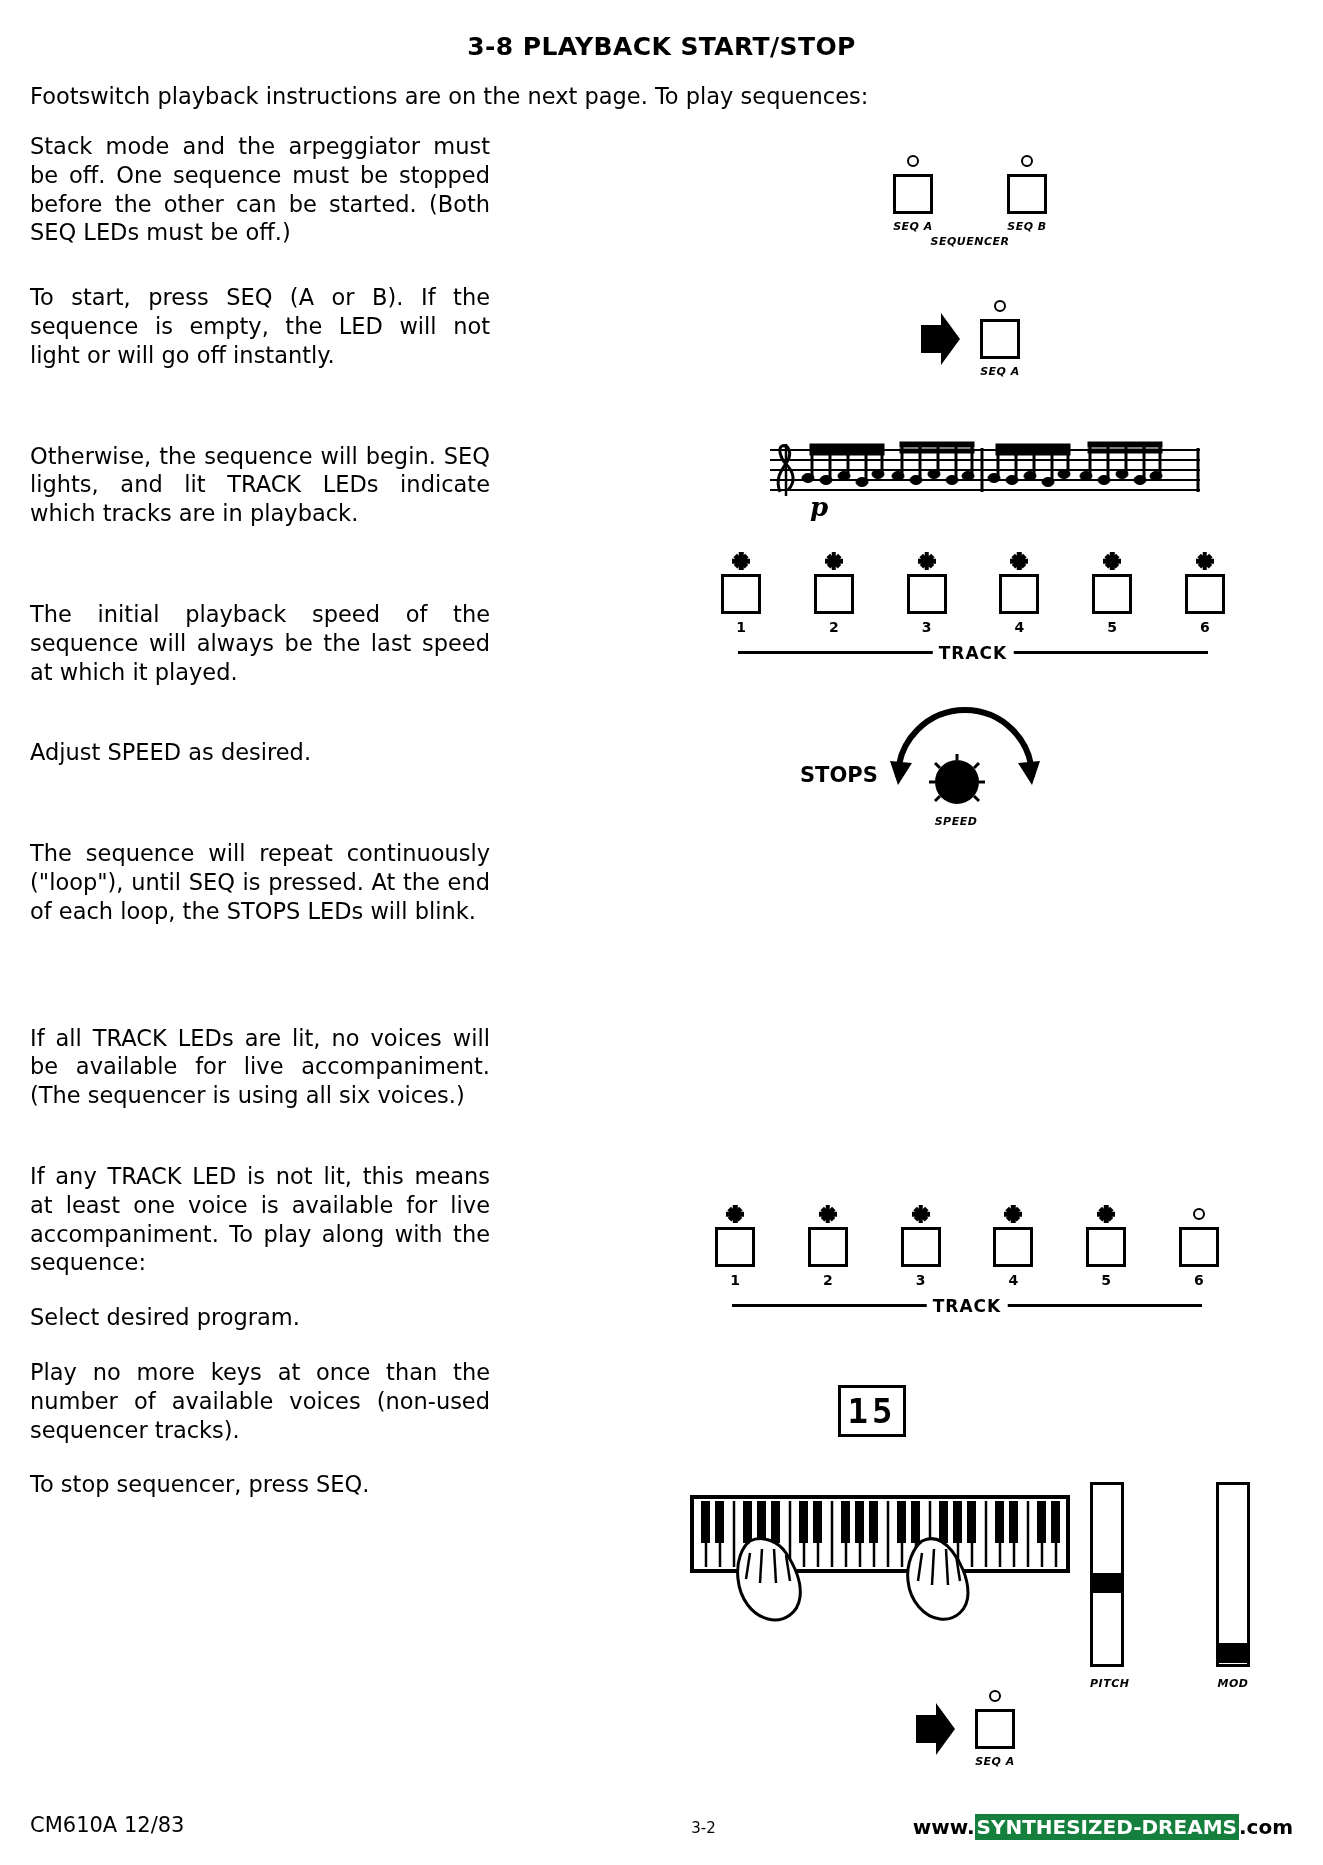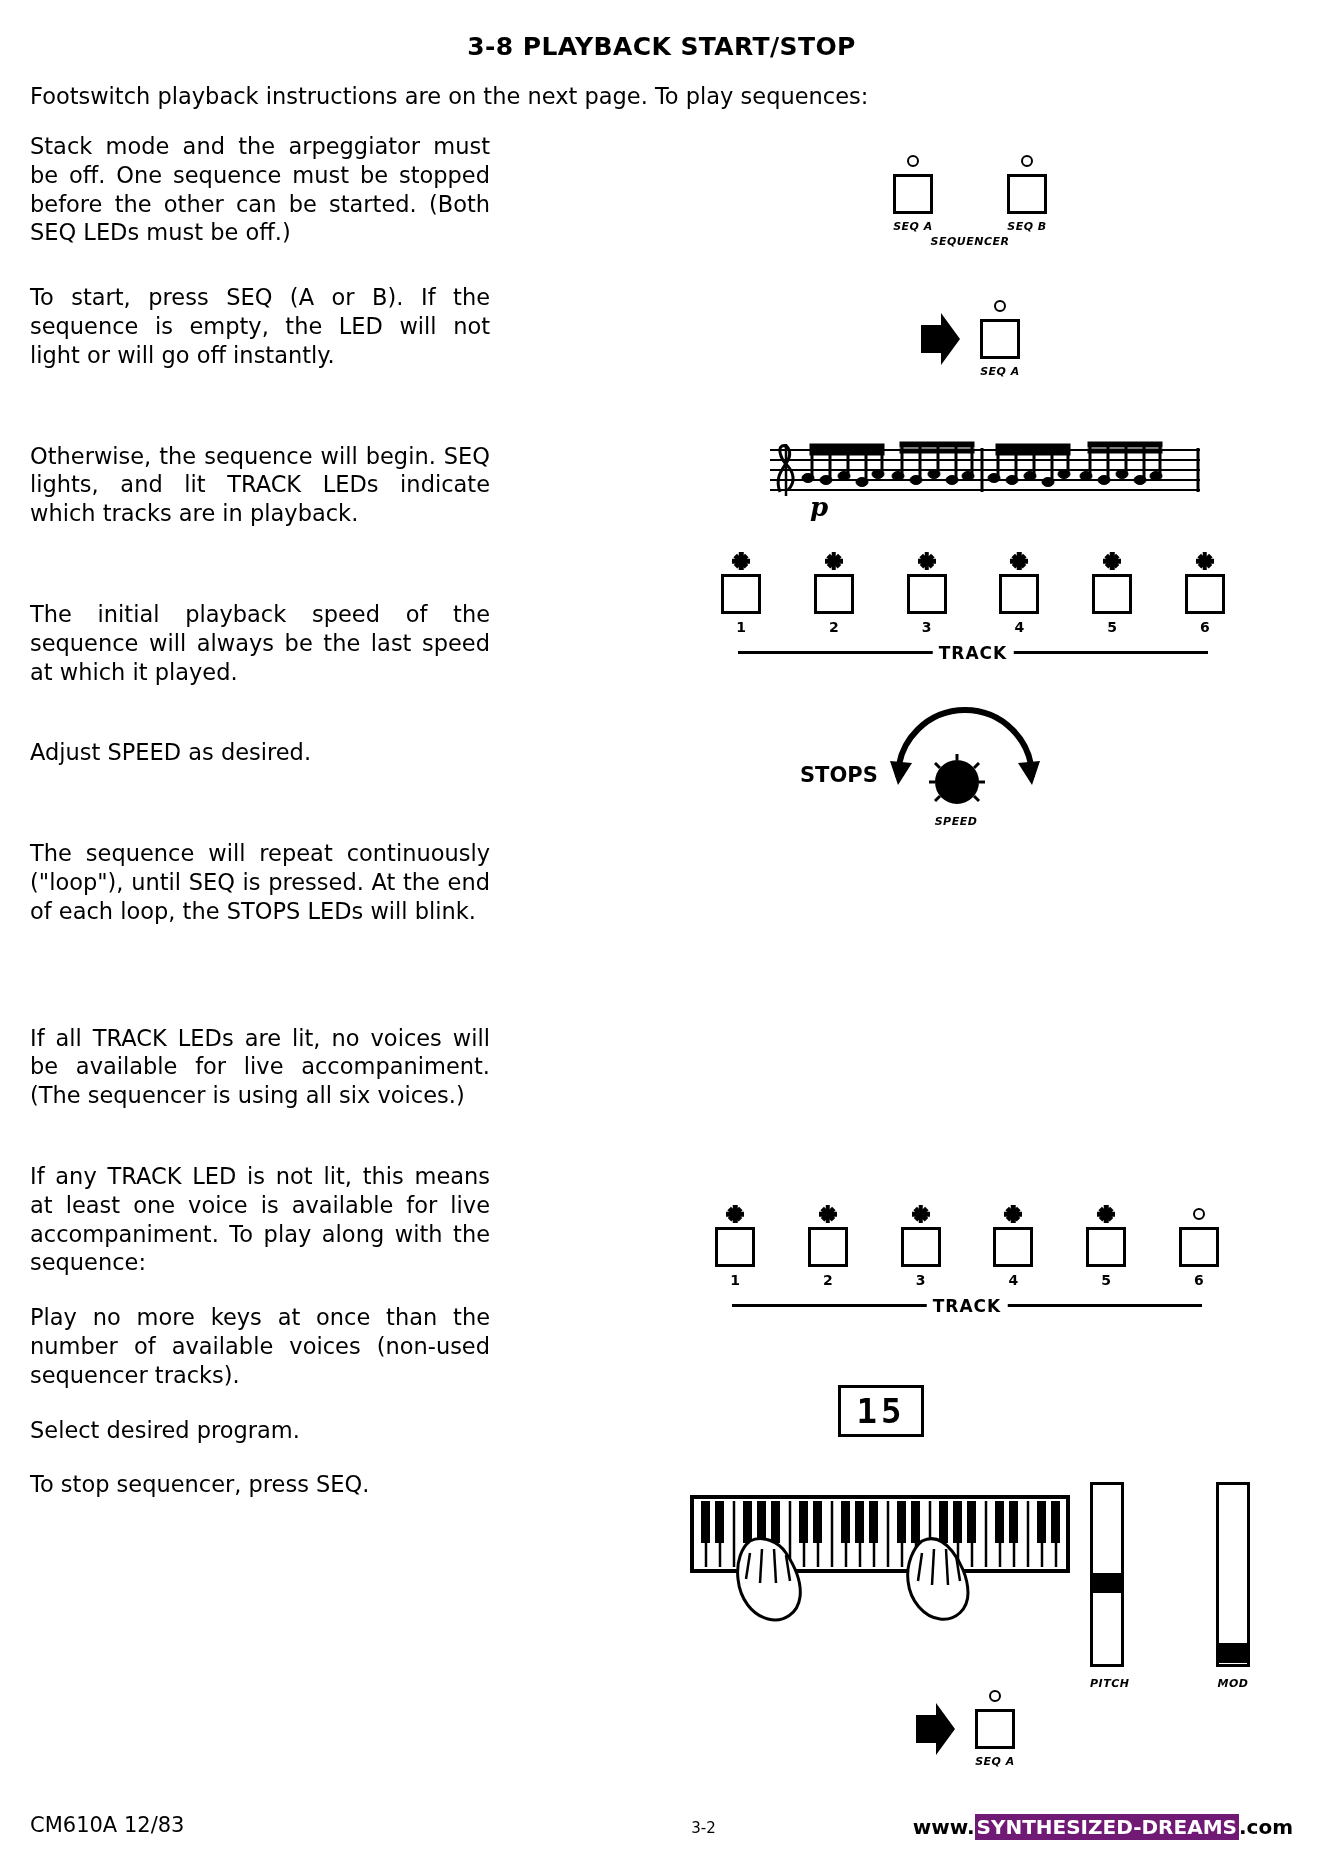--- a/index.html
+++ b/index.html
@@ -156,21 +156,21 @@
   }
   .footer-right {
     position: absolute;
     right: 30px;
     bottom: 26px;
     font-size: 20px;
     font-weight: bold;
     font-family: "DejaVu Sans", sans-serif;
   }
   .footer-right .hi {
-    background: #701a75;
+    background: #15803d;
     color: #fff;
     padding: 1px 2px;
   }
   .trackbar {
     position: relative;
     height: 18px;
   }
   .trackbar .line {
     position: absolute;
     top: 8px;
@@ -183,21 +183,21 @@
     left: 50%;
     transform: translateX(-50%);
     font-size: 17px;
     font-weight: bold;
     letter-spacing: 1px;
     background: #fff;
     padding: 0 6px;
     font-family: "DejaVu Sans", sans-serif;
   }
   .display-box {
-    width: 86px;
+    width: 68px;
     height: 52px;
     border: 3px solid #000;
     box-sizing: border-box;
     display: flex;
     align-items: center;
     justify-content: center;
     font-family: "DejaVu Sans Mono", monospace;
     font-size: 34px;
     letter-spacing: 4px;
     font-weight: bold;
@@ -241,22 +241,22 @@
     <p>The initial playback speed of the sequence will always be the last speed at which it played.</p>
     <div class="gap-md"></div>
     <p>Adjust SPEED as desired.</p>
     <div class="gap-lg"></div>
     <p>The sequence will repeat continuously ("loop"), until SEQ is pressed. At the end of each loop, the STOPS LEDs will blink.</p>
     <div class="gap-lg"></div>
     <div class="gap-md"></div>
     <p>If all TRACK LEDs are lit, no voices will be available for live accompaniment. (The sequencer is using all six voices.)</p>
     <div class="gap-md"></div>
     <p>If any TRACK LED is not lit, this means at least one voice is available for live accompaniment. To play along with the sequence:</p>
+    <p class="indent">Select desired program.</p>
     <p class="indent">Play no more keys at once than the number of available voices (non-used sequencer tracks).</p>
-    <p class="indent">Select desired program.</p>
     <p style="text-align:left;">To stop sequencer, press SEQ.</p>
   </div>
 
   <div class="fig" style="left:880px; top:155px; width:180px;">
     <div style="display:flex; justify-content:space-between; width:160px; margin:0 auto;">
       <div class="btncell">
         <div class="led-off"></div>
         <div class="btn-sq"></div>
         <div class="lbl">SEQ A</div>
       </div>

